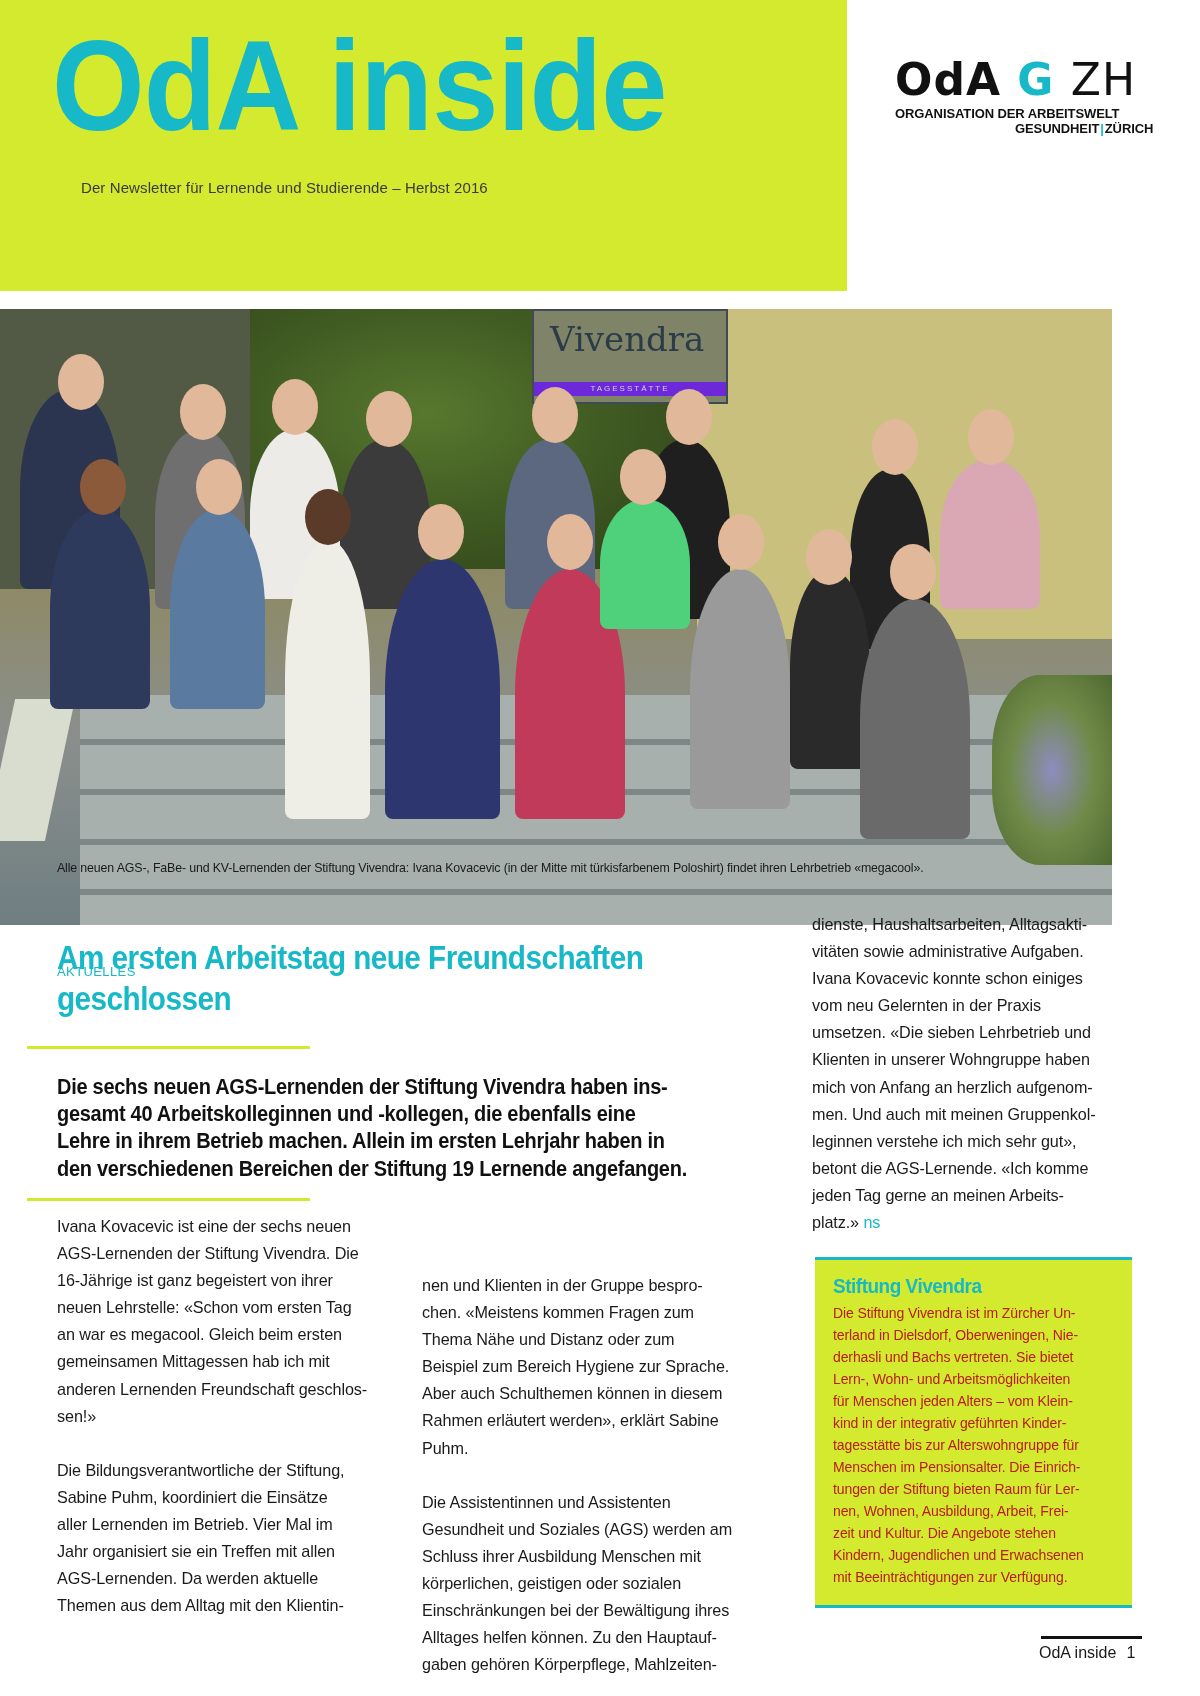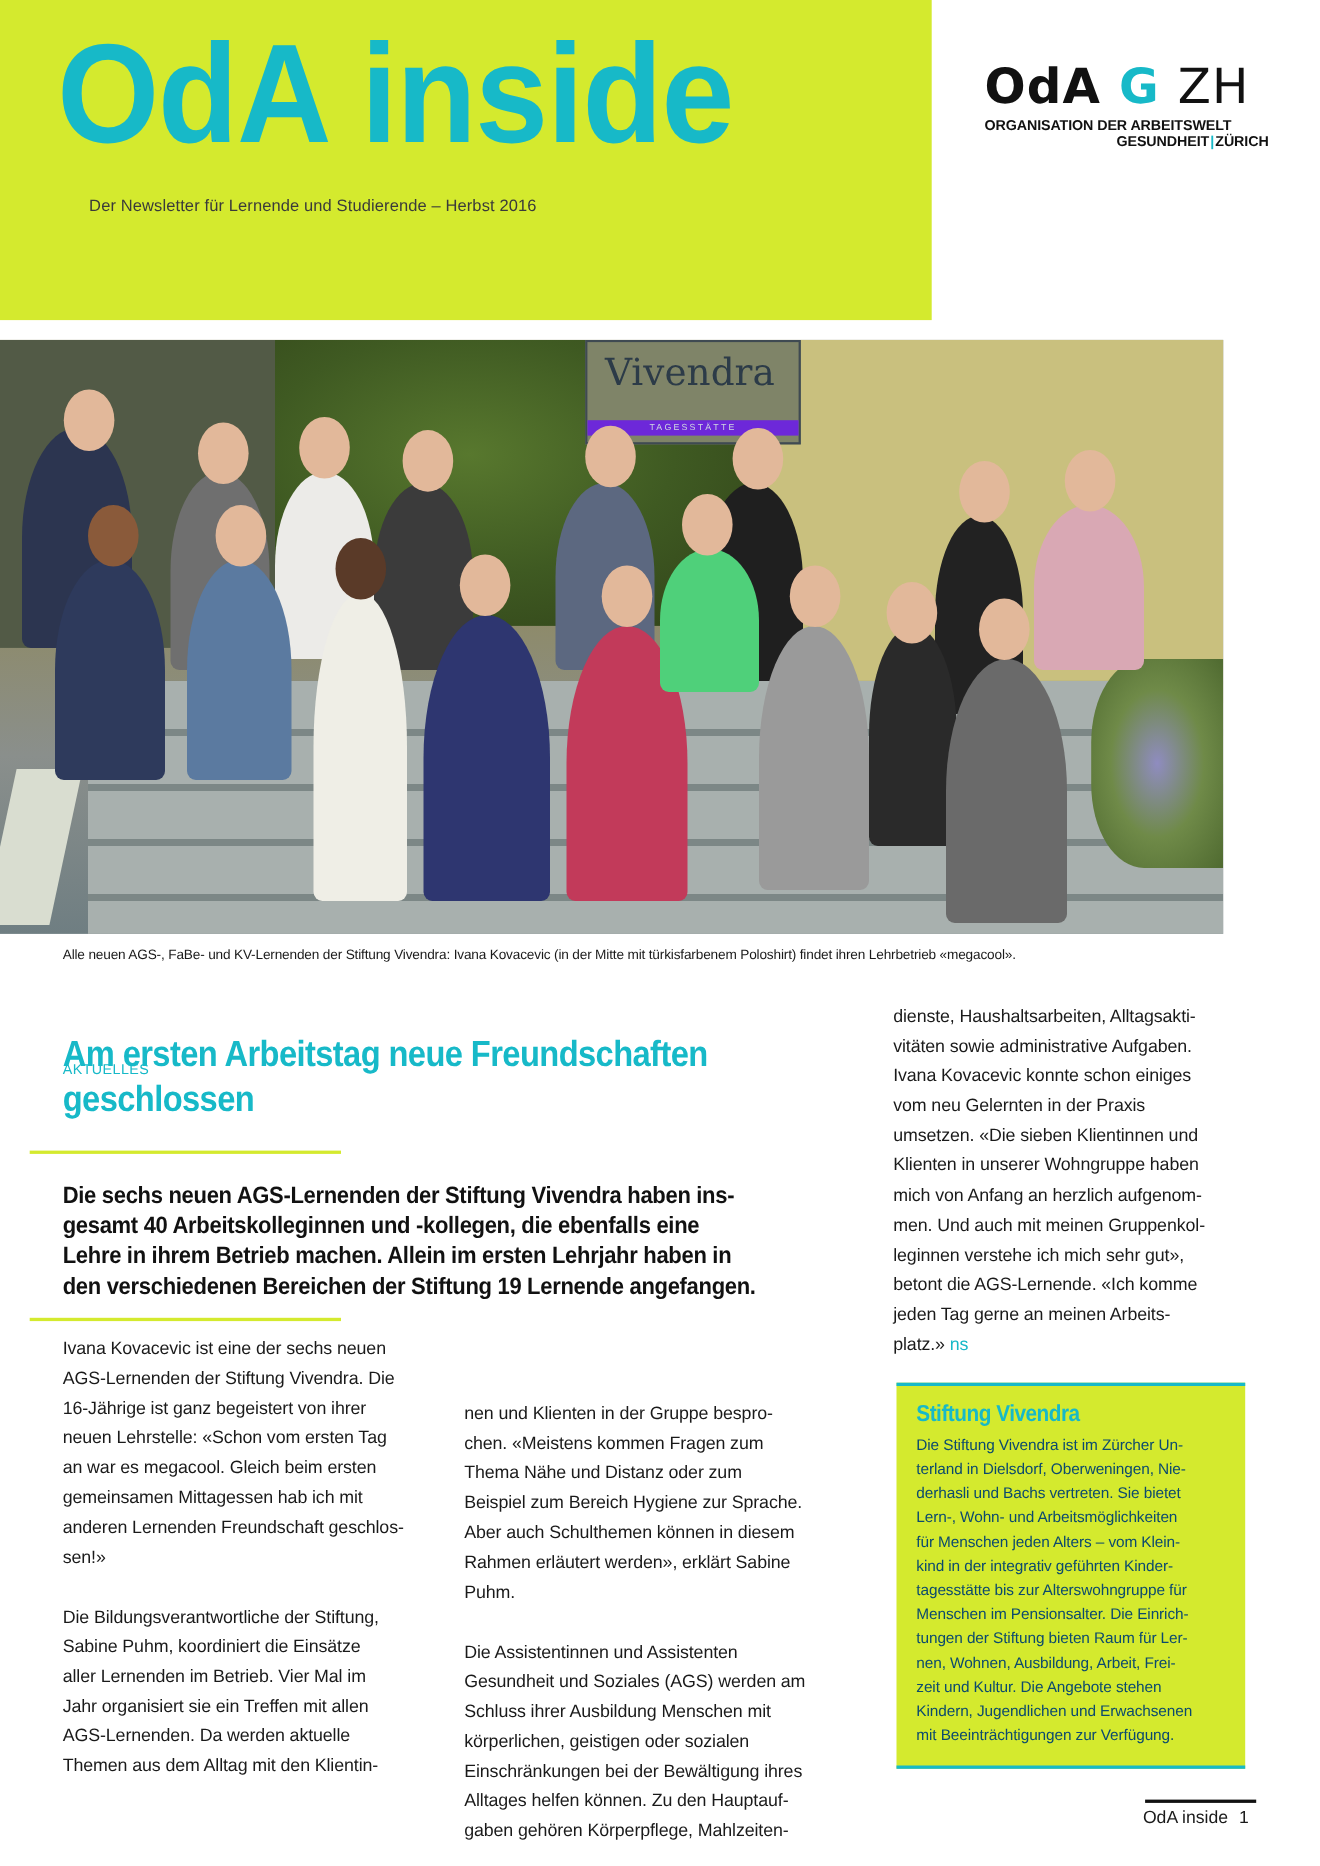--- a/index.html
+++ b/index.html
@@ -25,21 +25,21 @@
   .logo { position: absolute; left: 895px; top: 58px; width: 280px; }
   .logo-mark { font-family: "DejaVu Sans", sans-serif; font-size: 44px; line-height: 1; font-weight: bold; letter-spacing: 1px; }
   .logo-mark .oda { color: #111; }
   .logo-mark .g { color: #17b9c8; }
   .logo-mark .zh { color: #111; font-weight: normal; }
   .logo-line1 { font-size: 13px; font-weight: bold; color: #111; margin-top: 4px; letter-spacing: -0.1px; }
   .logo-line2 { font-size: 13px; font-weight: bold; color: #111; margin-left: 120px; letter-spacing: -0.1px; }
   .logo-line2 .bar { color: #17b9c8; padding: 0 1px; }
 
   .photo {
-    position: absolute; left: 0; top: 309px; width: 1112px; height: 540px;
+    position: absolute; left: 0; top: 309px; width: 1112px; height: 616px;
     overflow: hidden;
     background: linear-gradient(180deg, #6b6a3a 0%, #7c7a48 20%, #8e8a66 45%, #8a8f8c 70%, #6f7e82 100%);
   }
   .photo .building { position: absolute; right: 0; top: 0; width: 415px; height: 330px; background: #c9c07e; }
   .photo .trees { position: absolute; left: 250px; top: 0; width: 440px; height: 260px;
     background: radial-gradient(ellipse at 40% 40%, #58782e 0%, #3f5a22 50%, #2f4018 100%); }
   .photo .wall-left { position: absolute; left: 0; top: 0; width: 260px; height: 280px; background: #525a46; }
   .photo .sign { position: absolute; left: 532px; top: 0; width: 196px; height: 95px; background: #7f8468; border: 2px solid #3f4a52; }
   .photo .sign-text { position: absolute; left: 16px; top: 8px; font-size: 34px; color: #2c3b48; font-family: "DejaVu Serif", serif; }
   .photo .sign-band { position: absolute; left: 0; bottom: 6px; width: 100%; height: 14px; background: #6d28d9; color: #cfd6e0; font-size: 8px; text-align: center; line-height: 14px; letter-spacing: 2px; }
@@ -79,21 +79,21 @@
   .col-2 { left: 422px; top: 1272px; width: 340px; }
   .col-3 { left: 812px; top: 911px; width: 340px; }
   .signoff { color: #17b9c8; }
 
   .infobox {
     position: absolute; left: 815px; top: 1257px; width: 317px; height: 351px;
     background: #d4ea2e; border-top: 3px solid #17b9c8; border-bottom: 3px solid #17b9c8;
     padding: 14px 14px 0 18px;
   }
   .infobox-title { font-size: 21px; font-weight: bold; color: #17b9c8; letter-spacing: -0.5px; transform: scaleX(0.9); transform-origin: left top; margin-bottom: 4px; }
-  .infobox-body { font-size: 14px; line-height: 22px; color: #0c4a6e; text-align: justify; letter-spacing: -0.1px; }
+  .infobox-body { font-size: 14px; line-height: 22px; color: #b91c1c; text-align: justify; letter-spacing: -0.1px; }
   .infobox-body p { white-space: nowrap; }
 
   .footer-rule { position: absolute; left: 1041px; top: 1636px; width: 101px; height: 3px; background: #111; }
   .footer { position: absolute; left: 1039px; top: 1644px; font-size: 16px; color: #1a1a1a; }
   .footer .pg { margin-left: 10px; }
 </style>
 </head>
 <body>
 
 <div class="masthead">
@@ -213,21 +213,21 @@
   <p>Einschränkungen bei der Bewältigung ihres</p>
   <p>Alltages helfen können. Zu den Hauptauf-</p>
   <p>gaben gehören Körperpflege, Mahlzeiten-</p>
 </div>
 
 <div class="col col-3">
   <p>dienste, Haushaltsarbeiten, Alltagsakti-</p>
   <p>vitäten sowie administrative Aufgaben.</p>
   <p>Ivana Kovacevic konnte schon einiges</p>
   <p>vom neu Gelernten in der Praxis</p>
-  <p>umsetzen. «Die sieben Klientinnen und</p>
+  <p>umsetzen. «Die sieben Lehrbetrieb und</p>
   <p>Klienten in unserer Wohngruppe haben</p>
   <p>mich von Anfang an herzlich aufgenom-</p>
   <p>men. Und auch mit meinen Gruppenkol-</p>
   <p>leginnen verstehe ich mich sehr gut»,</p>
   <p>betont die AGS-Lernende. «Ich komme</p>
   <p>jeden Tag gerne an meinen Arbeits-</p>
   <p><span>platz.»</span> <span class="signoff">ns</span></p>
 </div>
 
 <div class="infobox">

